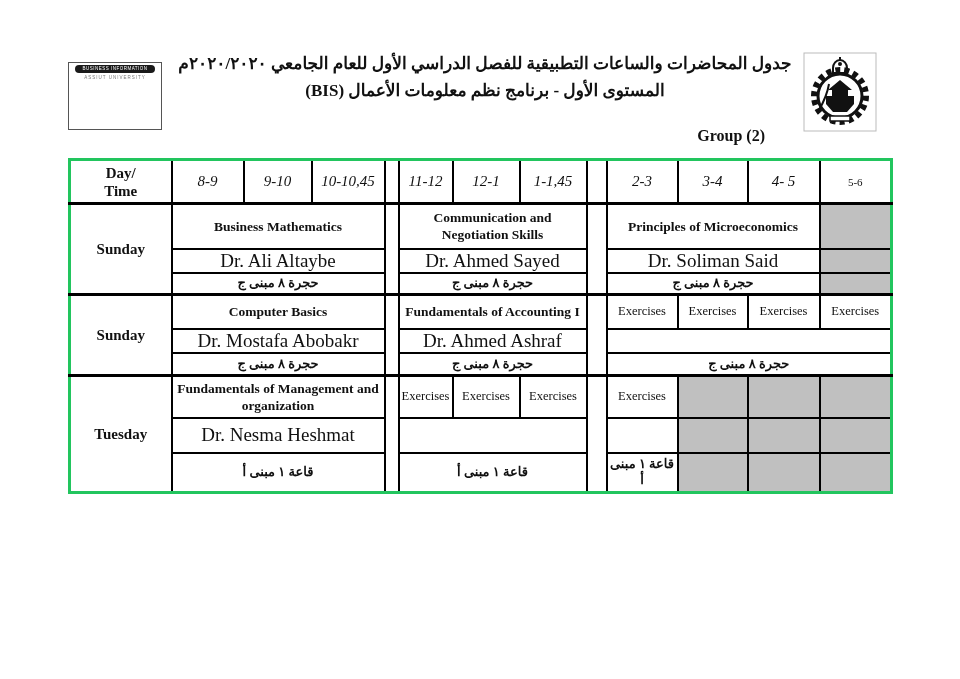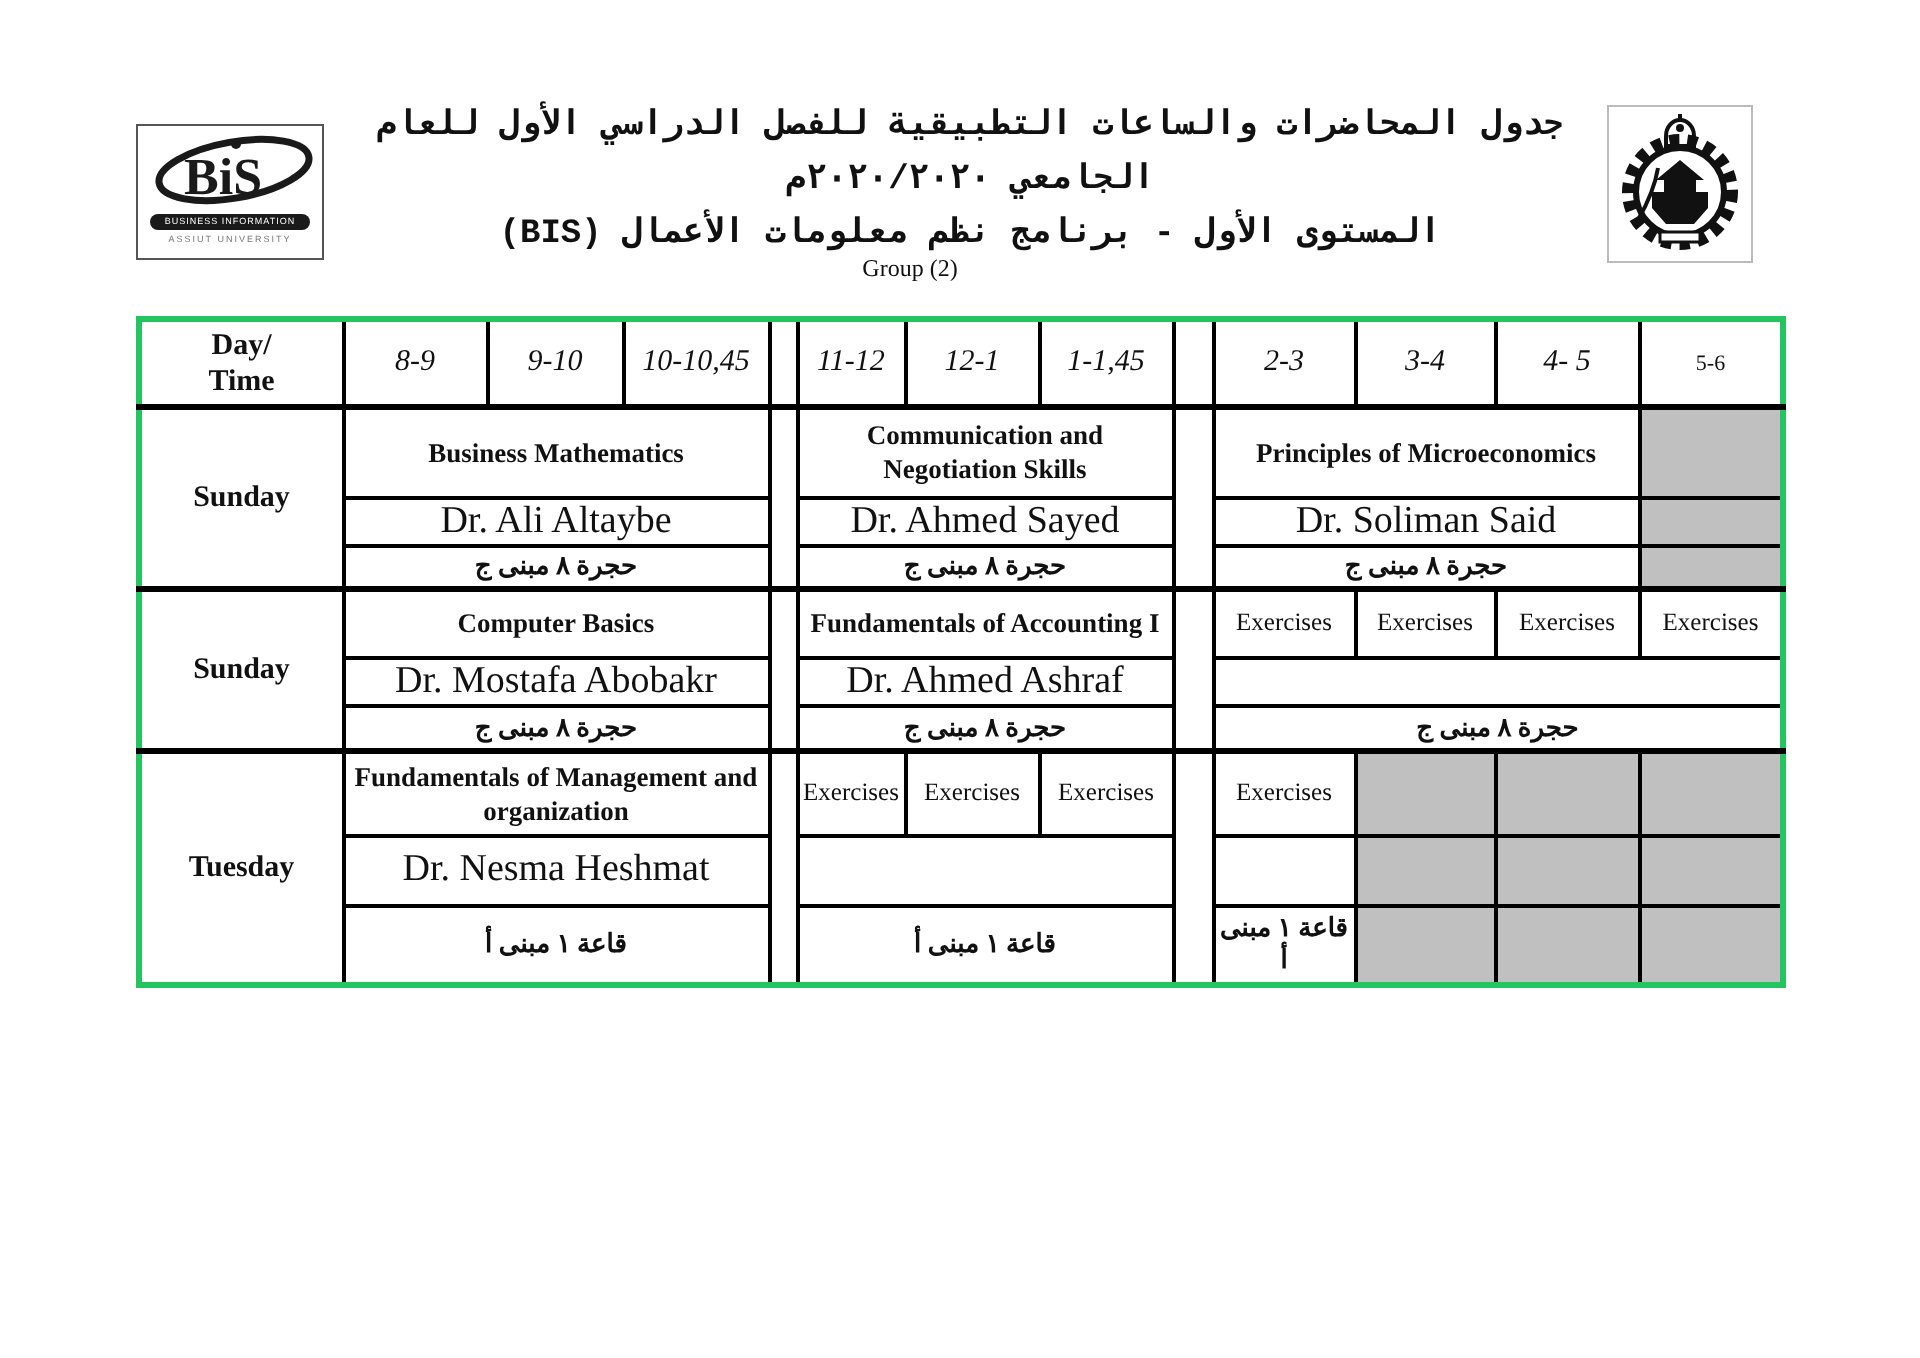--- a/index.html
+++ b/index.html
@@ -19,26 +19,26 @@
     width:80px;height:8px;background:#1a1a1a;border-radius:4px;color:#fff;
     font-size:4.5px;line-height:8px;text-align:center;letter-spacing:.5px;
     font-family:"Liberation Sans", sans-serif;
   }
   .bis-sub{
     font-size:4.5px;color:#777;letter-spacing:1px;margin-top:2px;
     font-family:"Liberation Sans", sans-serif;
   }
   .titles{
     position:absolute;left:170px;top:50px;width:630px;text-align:center;
-    font-weight:bold;font-size:17px;line-height:27px;direction:rtl;font-family:Liberation Mono, monospace;
+    font-weight:bold;font-size:17px;line-height:27px;direction:rtl;
   }
   .emblem{position:absolute;left:803px;top:52px;width:74px;height:80px;}
   .group-label{
-    position:absolute;left:145px;top:127px;width:620px;text-align:center;
-    font-weight:normal;font-size:12px;
+    position:absolute;left:145px;top:127px;width:620px;text-align:right;
+    font-weight:bold;font-size:16px;
   }
   
   table.sched{
     position:absolute;left:68px;top:158px;width:822px;
     border-collapse:collapse;table-layout:fixed;border:3px solid #22c55e;
   }
   table.sched td{
     border:2px solid #000;text-align:center;vertical-align:middle;
     padding:0 1px;overflow:hidden;background:#fff;
   }
@@ -56,27 +56,20 @@
   tr.day-start td{border-top:3px solid #000;}
   tr.header-row td{border-bottom:3px solid #000;}
   td.shaded{background:#c0c0c0;}
 </style>
 </head>
 <body>
 
 <div class="page">
 
   <div class="bis-logo">
-    <div class="bis-swoosh">
-      <svg width="86" height="42" viewBox="0 0 86 42">
-        <ellipse cx="45" cy="20" rx="38" ry="14" fill="none" stroke="#1a1a1a" stroke-width="3.5" transform="rotate(-10 45 20)"></ellipse>
-        <circle cx="46" cy="7" r="2.5" fill="#1a1a1a"></circle>
-        <text x="20" y="32" font-family="Liberation Serif, serif" font-weight="bold" font-size="26" fill="#1a1a1a">BiS</text>
-      </svg>
-    </div>
     <div class="bis-bar">BUSINESS INFORMATION SYSTEMS</div>
     <div class="bis-sub">ASSIUT UNIVERSITY</div>
   </div>
 
   <div class="titles">
     <div>جدول المحاضرات والساعات التطبيقية للفصل الدراسي الأول للعام الجامعي ٢٠٢٠/٢٠٢٠م</div>
     <div>المستوى الأول - برنامج نظم معلومات الأعمال (BIS)</div>
   </div>
 
   <div class="emblem">

